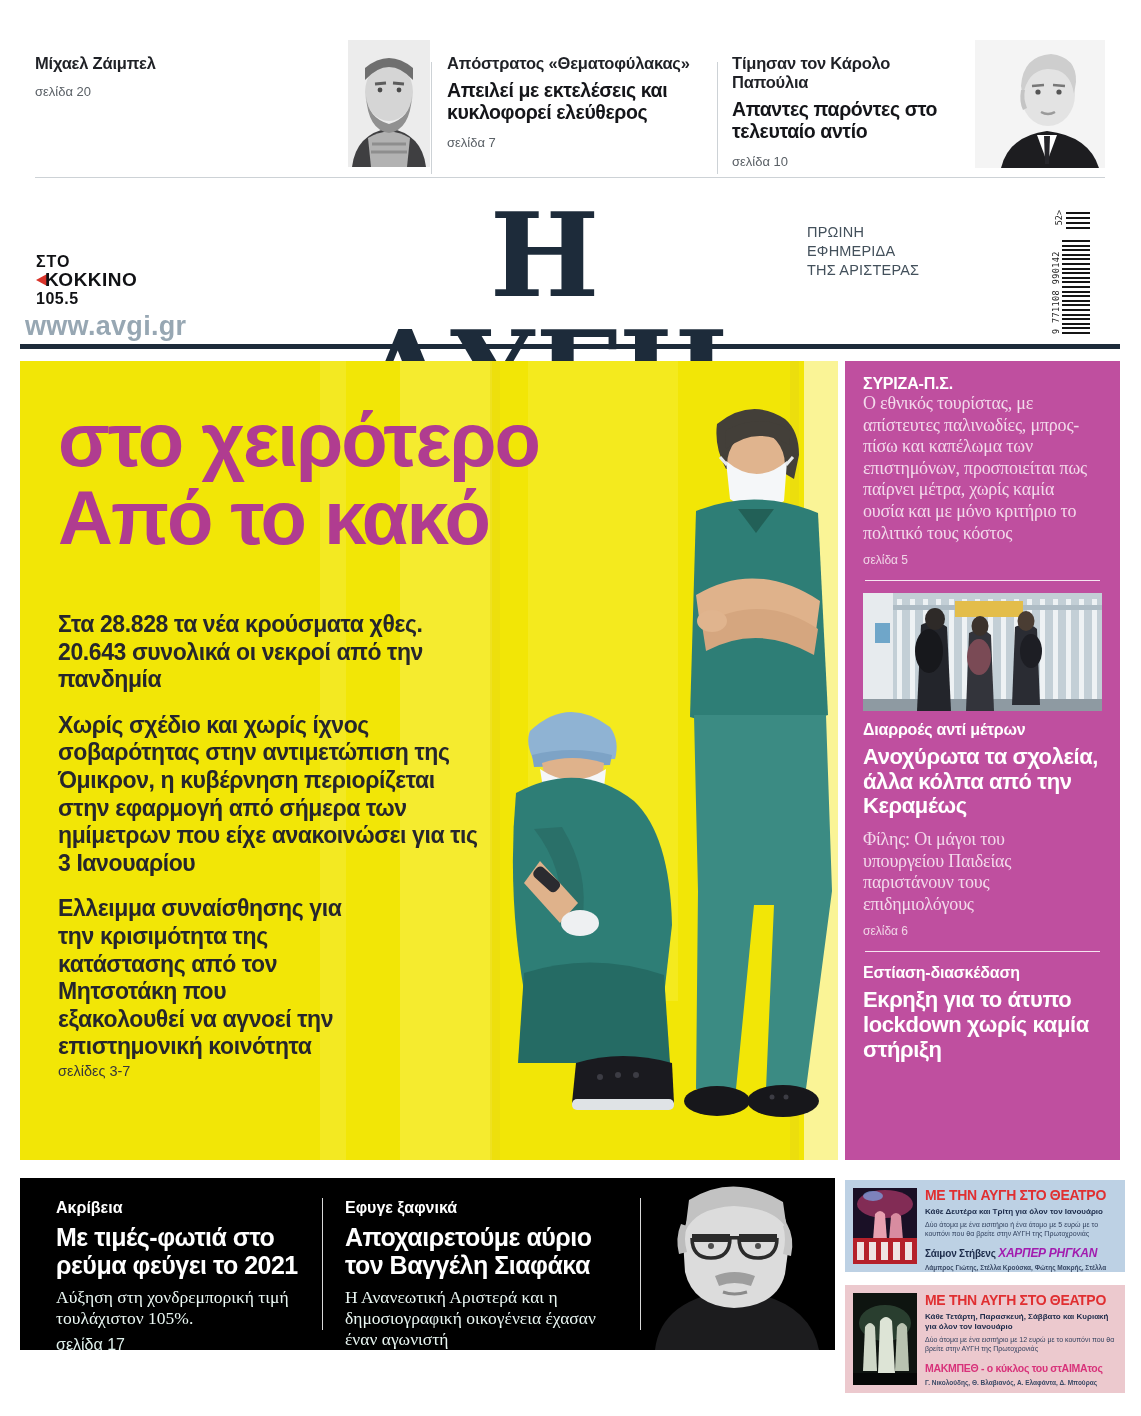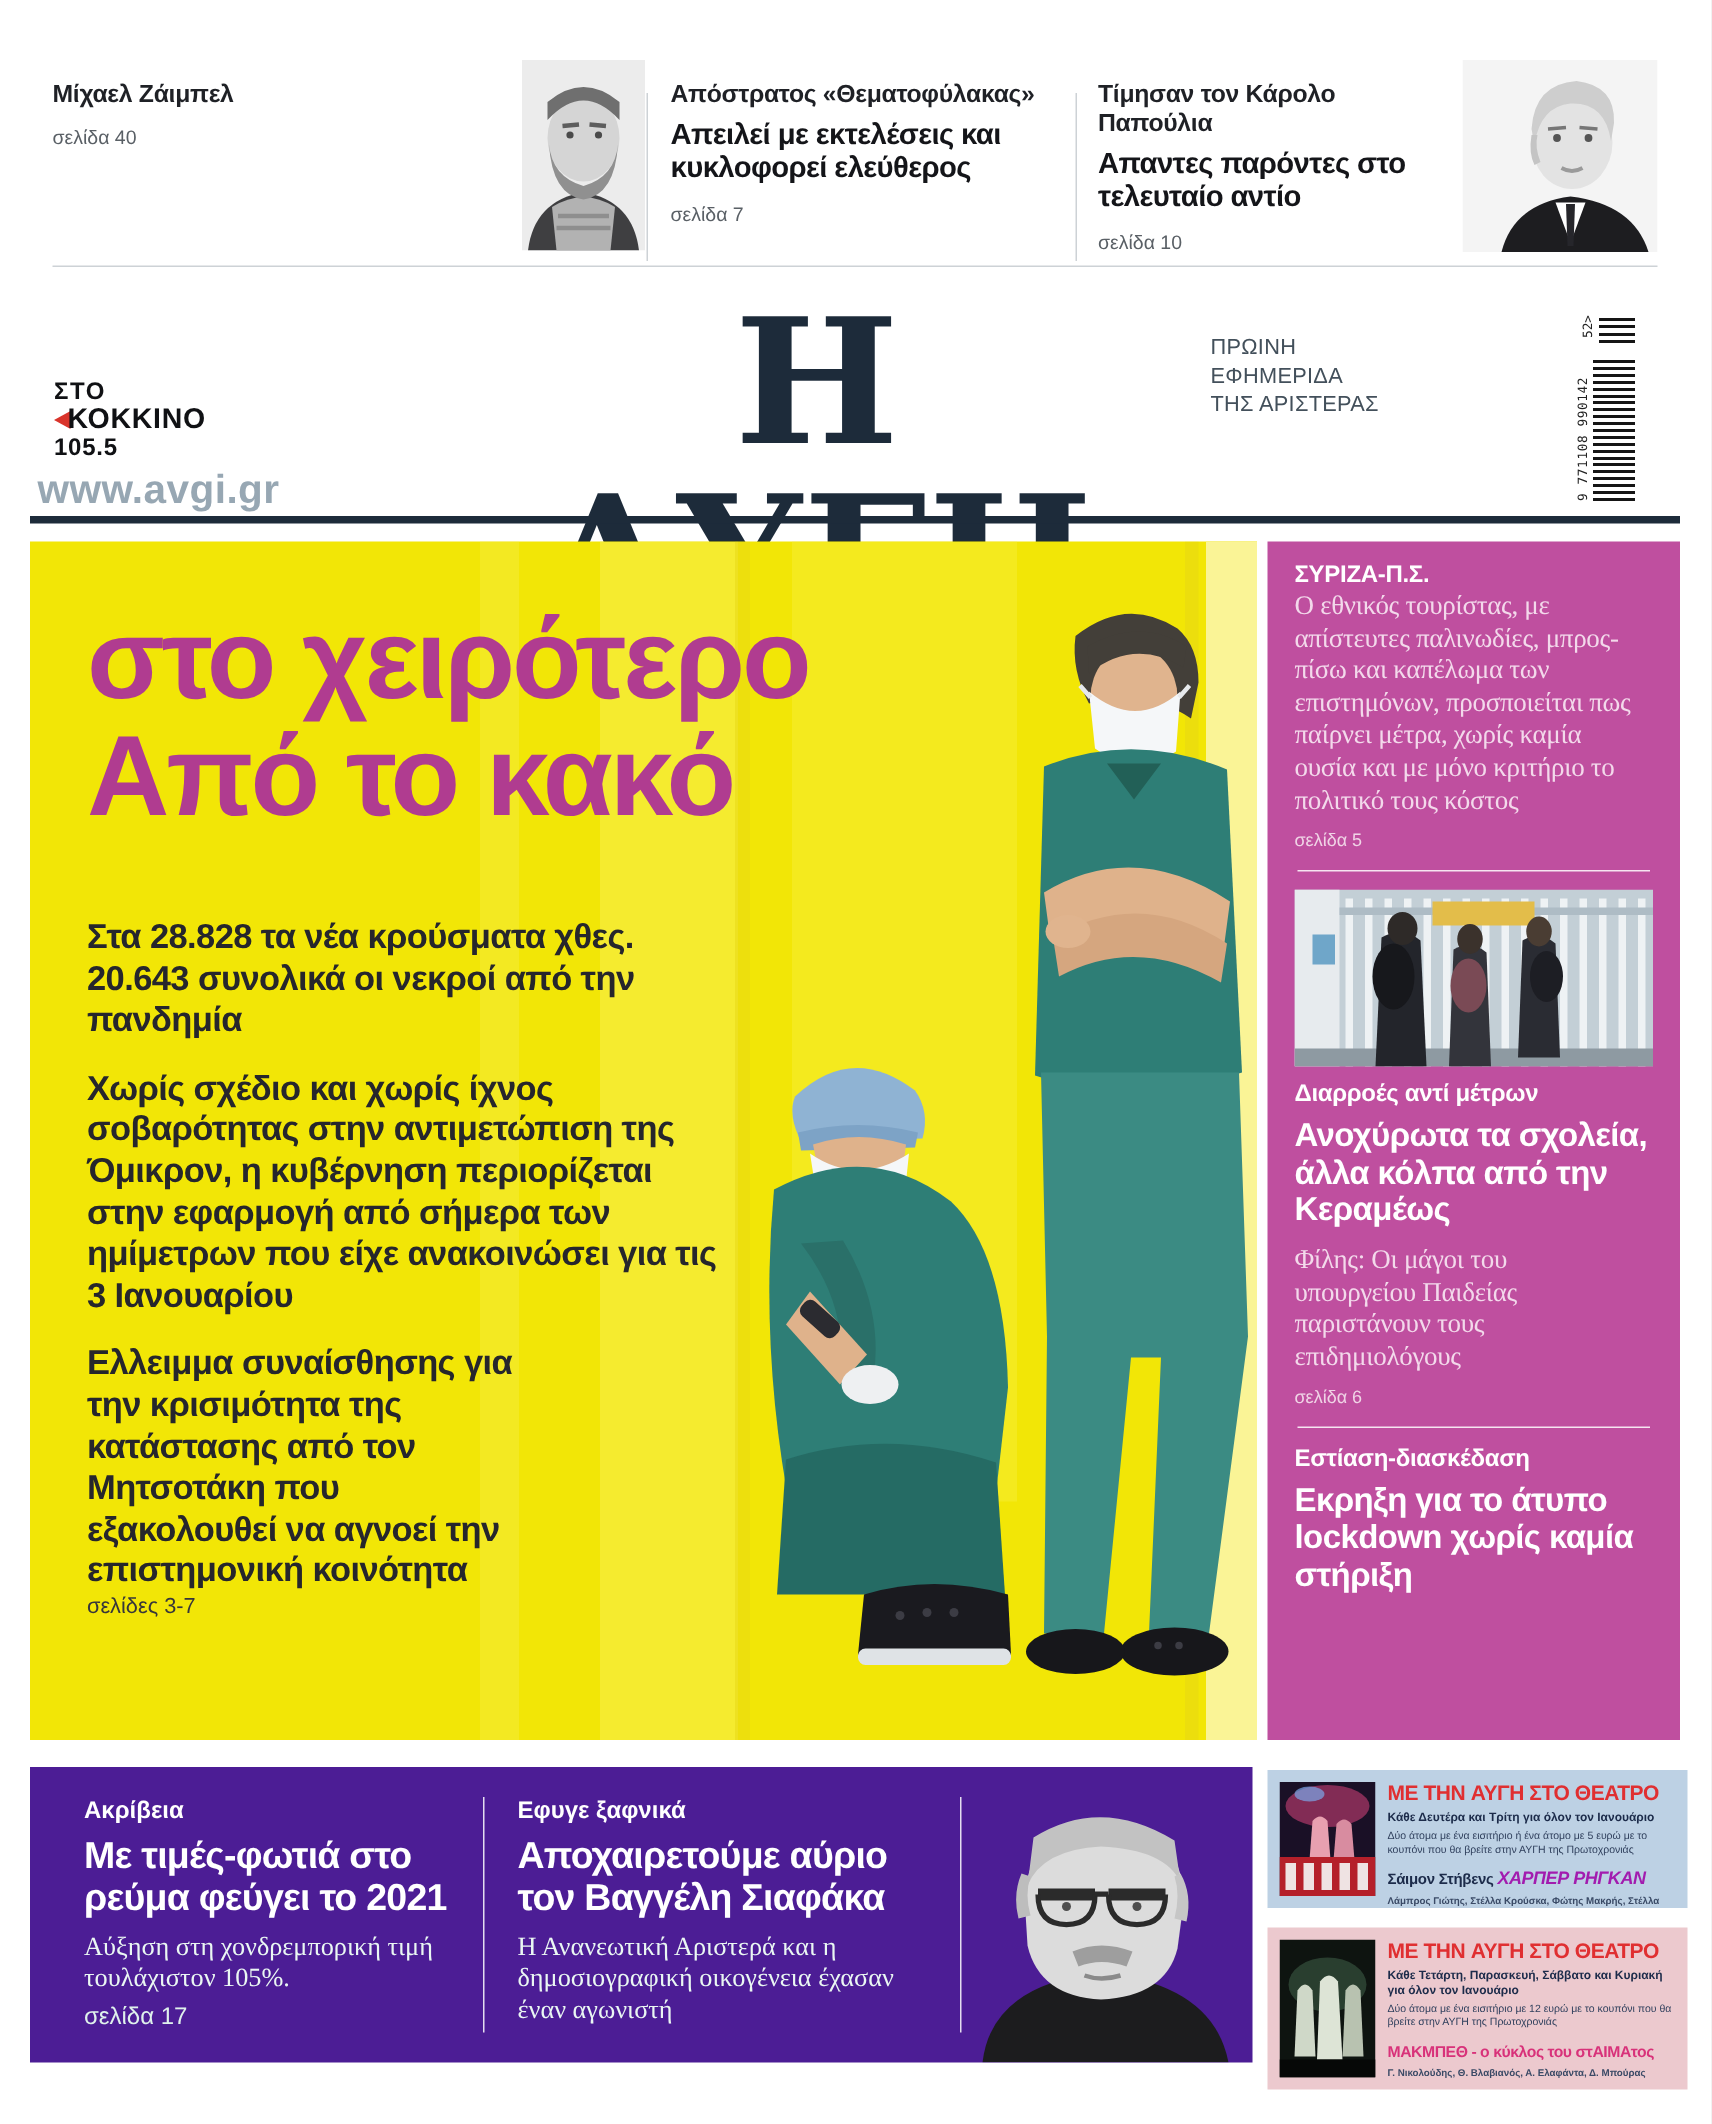--- a/index.html
+++ b/index.html
@@ -71,21 +71,21 @@
   .sidebar { position: absolute; left: 845px; top: 361px; width: 275px; height: 799px; background: #bf4f9f;
              padding: 14px 18px; overflow: hidden; }
   .sb-kicker { font-size: 16px; font-weight: bold; color: #ffffff; letter-spacing: -0.2px; }
   .sb-headline { font-size: 22px; font-weight: bold; color: #ffffff; line-height: 1.12; letter-spacing: -0.4px; margin: 6px 0 10px; }
   .sb-body { font-family: "Liberation Serif", serif; font-size: 18px; color: #f3d9eb; line-height: 1.2; letter-spacing: -0.2px; width: 226px; }
   .sb-pageref { font-size: 12px; color: #f0d4e6; margin-top: 9px; }
   .sb-divider { border: none; border-top: 1px solid rgba(255,255,255,0.85); margin: 13px 2px 12px; }
   .sb-photo { width: 239px; height: 118px; display: block; margin-bottom: 10px; }
 
   
-  .bottom-band { position: absolute; left: 20px; top: 1178px; width: 815px; height: 197px; background: #4c1d95; overflow: hidden; }
+  .bottom-band { position: absolute; left: 20px; top: 1178px; width: 815px; height: 172px; background: #000000; overflow: hidden; }
   .bb-story { position: absolute; top: 21px; }
   #bb1 { left: 36px; width: 252px; }
   #bb2 { left: 325px; width: 286px; }
   .bb-kicker { font-size: 16px; font-weight: bold; color: #ffffff; }
   .bb-headline { font-size: 25px; font-weight: bold; color: #ffffff; line-height: 1.12; letter-spacing: -0.5px; margin: 6px 0 8px; }
   .bb-body { font-family: "Liberation Serif", serif; font-size: 17.5px; color: #eaf7f3; line-height: 1.2; }
   .bb-pageref { font-size: 16px; color: #dff1ec; margin-top: 7px; }
   .bb-vline { position: absolute; top: 20px; bottom: 20px; width: 1px; background: rgba(255,255,255,0.85); }
   #bbv1 { left: 302px; } #bbv2 { left: 620px; }
   .bb-portrait { position: absolute; right: 3px; bottom: 0; width: 195px; height: 172px; }
@@ -108,21 +108,21 @@
   .ad-cast { font-size: 6.5px; font-weight: bold; color: #3a4a66; margin-top: 3px; line-height: 1.35; }
 </style>
 </head>
 <body>
 
 <div id="page">
 
   <div class="top-story" id="ts1">
     <div class="ts-text">
       <div class="kicker-top">Μίχαελ Ζάιμπελ</div>
-      <div class="pageref-top">σελίδα 40</div>
+      <div class="pageref-top">σελίδα 20</div>
     </div>
     <svg class="ts-photo" viewBox="0 0 82 127">
       <rect width="82" height="127" fill="#ececec"></rect>
       <path d="M4,127 Q8,94 41,88 Q74,94 78,127 Z" fill="#3f3f41"></path>
       <path d="M20,98 Q41,85 62,98 L59,127 L23,127 Z" fill="#b2b2b2"></path>
       <path d="M24,104 L58,104 M23,112 L59,112" stroke="#8e8e8e" stroke-width="3" fill="none"></path>
       <ellipse cx="41" cy="52" rx="24" ry="29" fill="#d5d5d5"></ellipse>
       <path d="M17,40 Q41,14 65,40 L65,28 Q41,8 17,28 Z" fill="#6f6f6f"></path>
       <path d="M18,56 Q20,90 41,93 Q62,90 64,56 Q62,78 41,84 Q20,78 18,56 Z" fill="#909090"></path>
       <circle cx="32" cy="50" r="2.4" fill="#4a4a4a"></circle>

